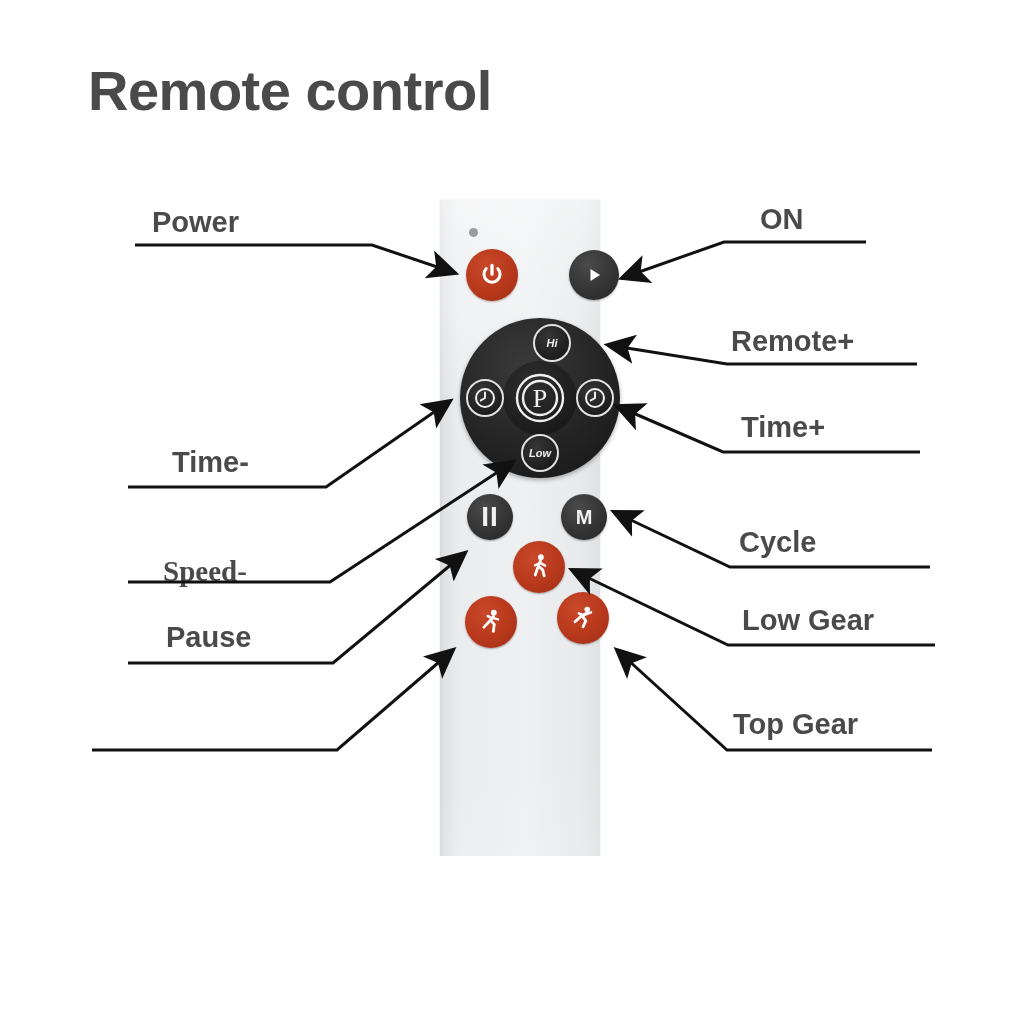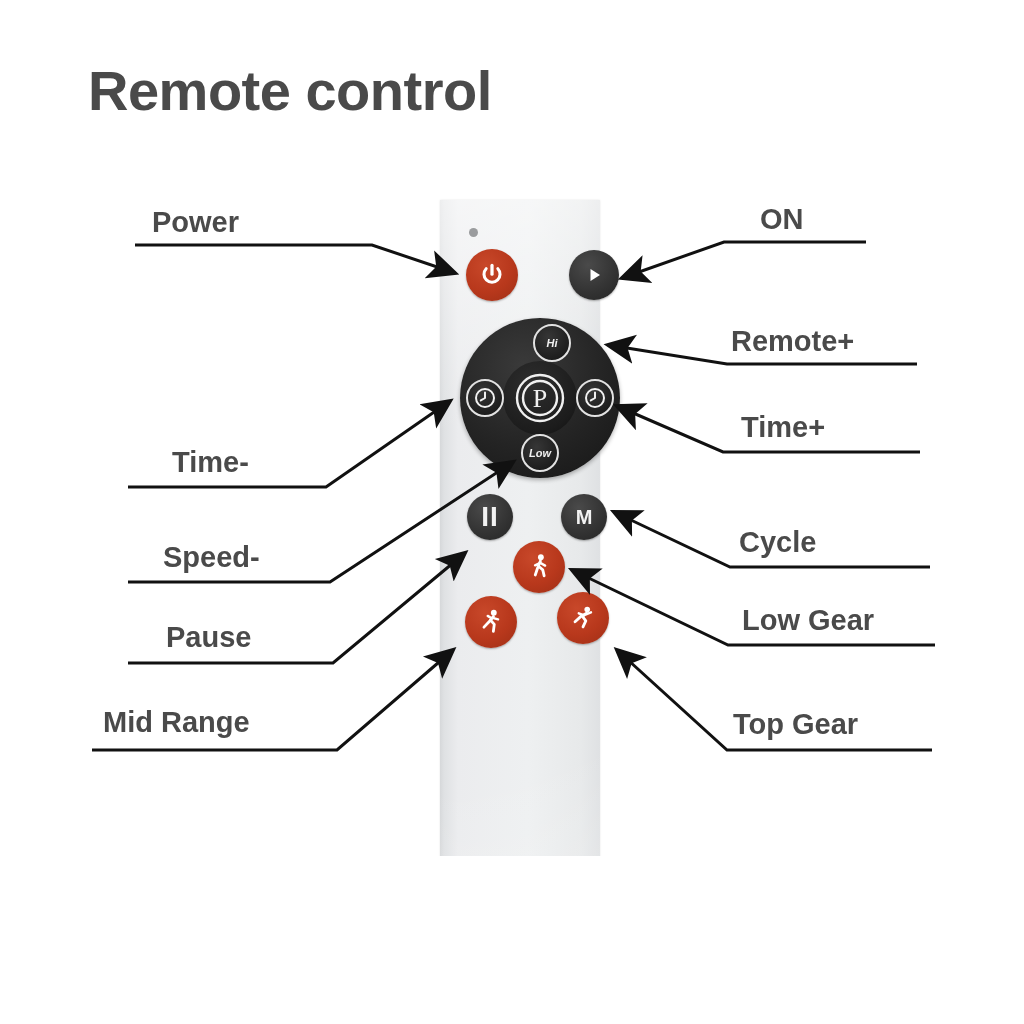--- a/index.html
+++ b/index.html
@@ -251,23 +251,22 @@
       <circle cx="20.5" cy="7" r="3.0" fill="#fff"></circle>
       <path d="M19.8 11 L13.5 14.5 L7.5 20" stroke="#fff" stroke-width="3.0" fill="none" stroke-linecap="round" stroke-linejoin="round"></path>
       <path d="M15.0 13.8 L19.0 19.0 L16.0 25.5" stroke="#fff" stroke-width="3.0" fill="none" stroke-linecap="round" stroke-linejoin="round"></path>
       <path d="M18.6 12.3 L24.5 10.0" stroke="#fff" stroke-width="2.6" fill="none" stroke-linecap="round"></path>
       <path d="M17.2 13.3 L11.5 11.0" stroke="#fff" stroke-width="2.6" fill="none" stroke-linecap="round"></path>
     </svg>
   </div>
 
   <div class="callout-text" style="left:152px;  top:208px;">Power</div>
   <div class="callout-text" style="left:172px;  top:448px;">Time-</div>
-  <div class="callout-text" style="left:163px;  top:543px;">Speed-</div>
+  <div class="callout-text" style="left:163px;  top:557px;font-family:Liberation Serif, serif;">Speed-</div>
   <div class="callout-text" style="left:166px;  top:623px;">Pause</div>
-  <div class="callout-text" style="left:103px;  top:708px;">Mid Range</div>
 
   <div class="callout-text right" style="left:760px; top:205px;">ON</div>
   <div class="callout-text right" style="left:731px; top:327px;">Remote+</div>
   <div class="callout-text right" style="left:733px; top:413px;margin-left:8px;">Time+</div>
   <div class="callout-text right" style="left:739px; top:528px;">Cycle</div>
   <div class="callout-text right" style="left:742px; top:606px;">Low Gear</div>
   <div class="callout-text right" style="left:733px; top:710px;">Top Gear</div>
 
   <svg id="leaders">
     <defs>

